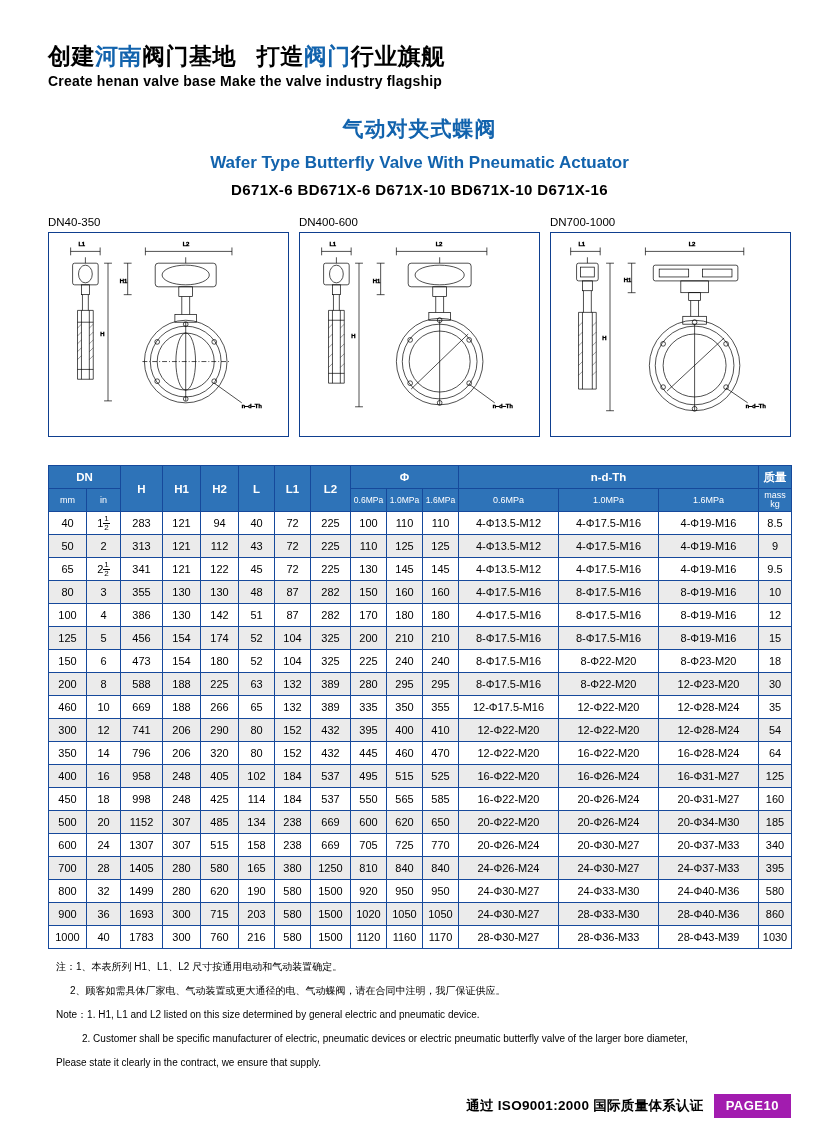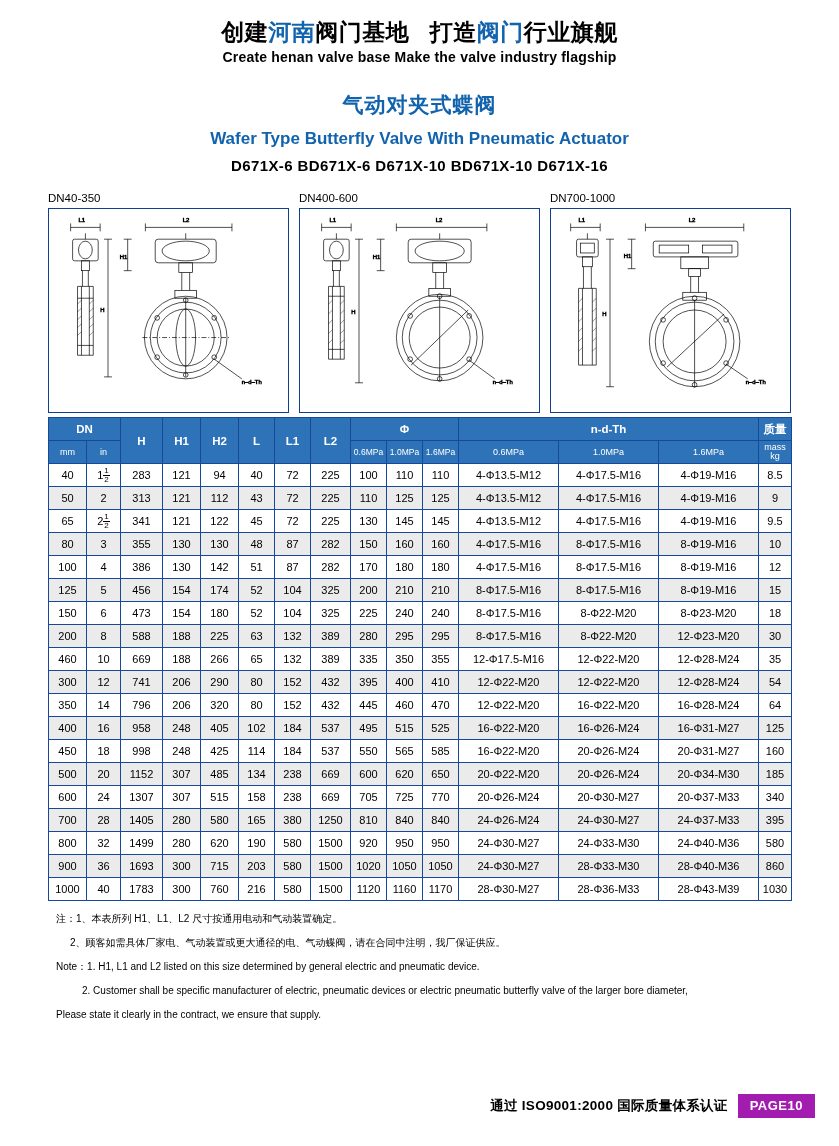--- a/index.html
+++ b/index.html
@@ -9,22 +9,22 @@
     background: #ffffff;
     font-family: "Liberation Sans", sans-serif;
     color: #000;
     position: relative;
     overflow: hidden;
   }
   .page { position: relative; width: 839px; height: 1146px; padding: 0 48px; }
 
   
   .header {
-    padding-top: 20px;
-    text-align: center;
+    padding-top: 44px;
+    text-align: left;
   }
   .header-cn {
     font-size: 23px;
     font-weight: bold;
     letter-spacing: 0.5px;
     color: #000;
     line-height: 1.1;
   }
   .header-cn .blue { color: #1263ad; }
   .header-en {
@@ -69,21 +69,21 @@
     height: 205px;
     position: relative;
     background: #fff;
   }
   .draw-box svg { display:block; width:100%; height:100%; }
 
   
   table.spec {
     border-collapse: collapse;
     width: 743px;
-    margin-top: 4px;
+    margin-top: 28px;
     font-size: 11px;
     table-layout: fixed;
     border-radius: 31px;
   }
   table.spec th, table.spec td {
     border: 1px solid #16499b;
     text-align: center;
     padding: 0;
     height: 23px;
     line-height: 1.05;
@@ -116,21 +116,21 @@
   .indent1 { padding-left: 14px; }
   .indent2 { padding-left: 26px; }
 
   
   .footer {
     position: absolute;
     left: 0; right: 0; bottom: 28px;
     display: flex;
     align-items: center;
     justify-content: flex-end;
-    padding-right: 24px;
+    padding-right: 48px;
   }
   .footer-cert {
     font-size: 13.5px;
     font-weight: bold;
     margin-right: 10px;
     letter-spacing: 0.3px;
   }
   .footer-page {
     background: #a21caf;
     color: #fff;

